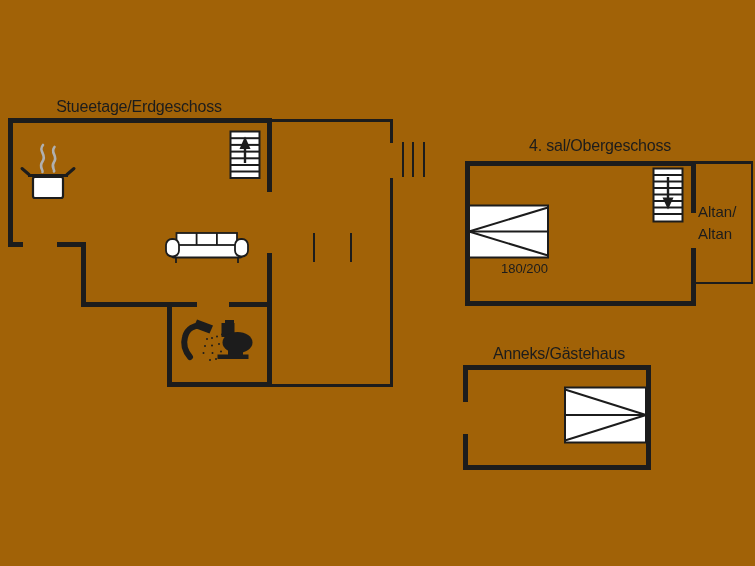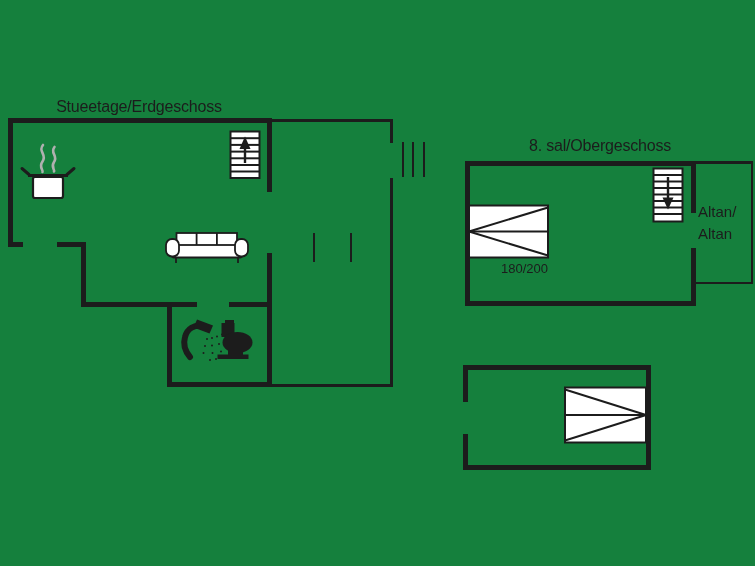--- a/index.html
+++ b/index.html
@@ -1,19 +1,19 @@
 <!DOCTYPE html>
 <html><head>
 <meta charset="utf-8">
 <style>
   html,body{margin:0;padding:0;background:#ffffff;}
   #canvas{
     position:relative;
     width:755px;height:566px;
-    background:#15803d;
+    background:#a16207;
     font-family:"Liberation Sans", sans-serif;
     color:#1c1c1c;
     overflow:hidden;
   }
   #plan-svg{position:absolute;left:0;top:0;}
   .label{
     position:absolute;
     color:#1c1c1c;
     white-space:nowrap;
   }
@@ -186,22 +186,23 @@
         <rect x="565" y="387.5" width="81" height="55"></rect>
         <line x1="565" y1="415" x2="646" y2="415"></line>
         <line x1="565" y1="389.5" x2="646" y2="415"></line>
         <line x1="565" y1="440.5" x2="646" y2="415"></line>
       </g>
     </g>
   </svg>
 
   <div class="label floor-title" style="left:8px;top:98px;width:262px;">Stueetage/Erdgeschoss</div>
 
-  <div class="label floor-title" style="left:465px;top:137px;width:270px;">8. sal/Obergeschoss</div>
-
+  <div class="label floor-title" style="left:465px;top:137px;width:270px;">4. sal/Obergeschoss</div>
+
+  <div class="label floor-title" style="left:463px;top:345px;width:192px;">Anneks/Gästehaus</div>
 
   <div class="label bed-label" style="left:469px;top:261px;width:79px;">180/200</div>
 
   <div class="label balcony-label" style="left:698px;top:201px;">
     <span>Altan/</span>
     <span>Altan</span>
   </div>
 
 </div>
 

